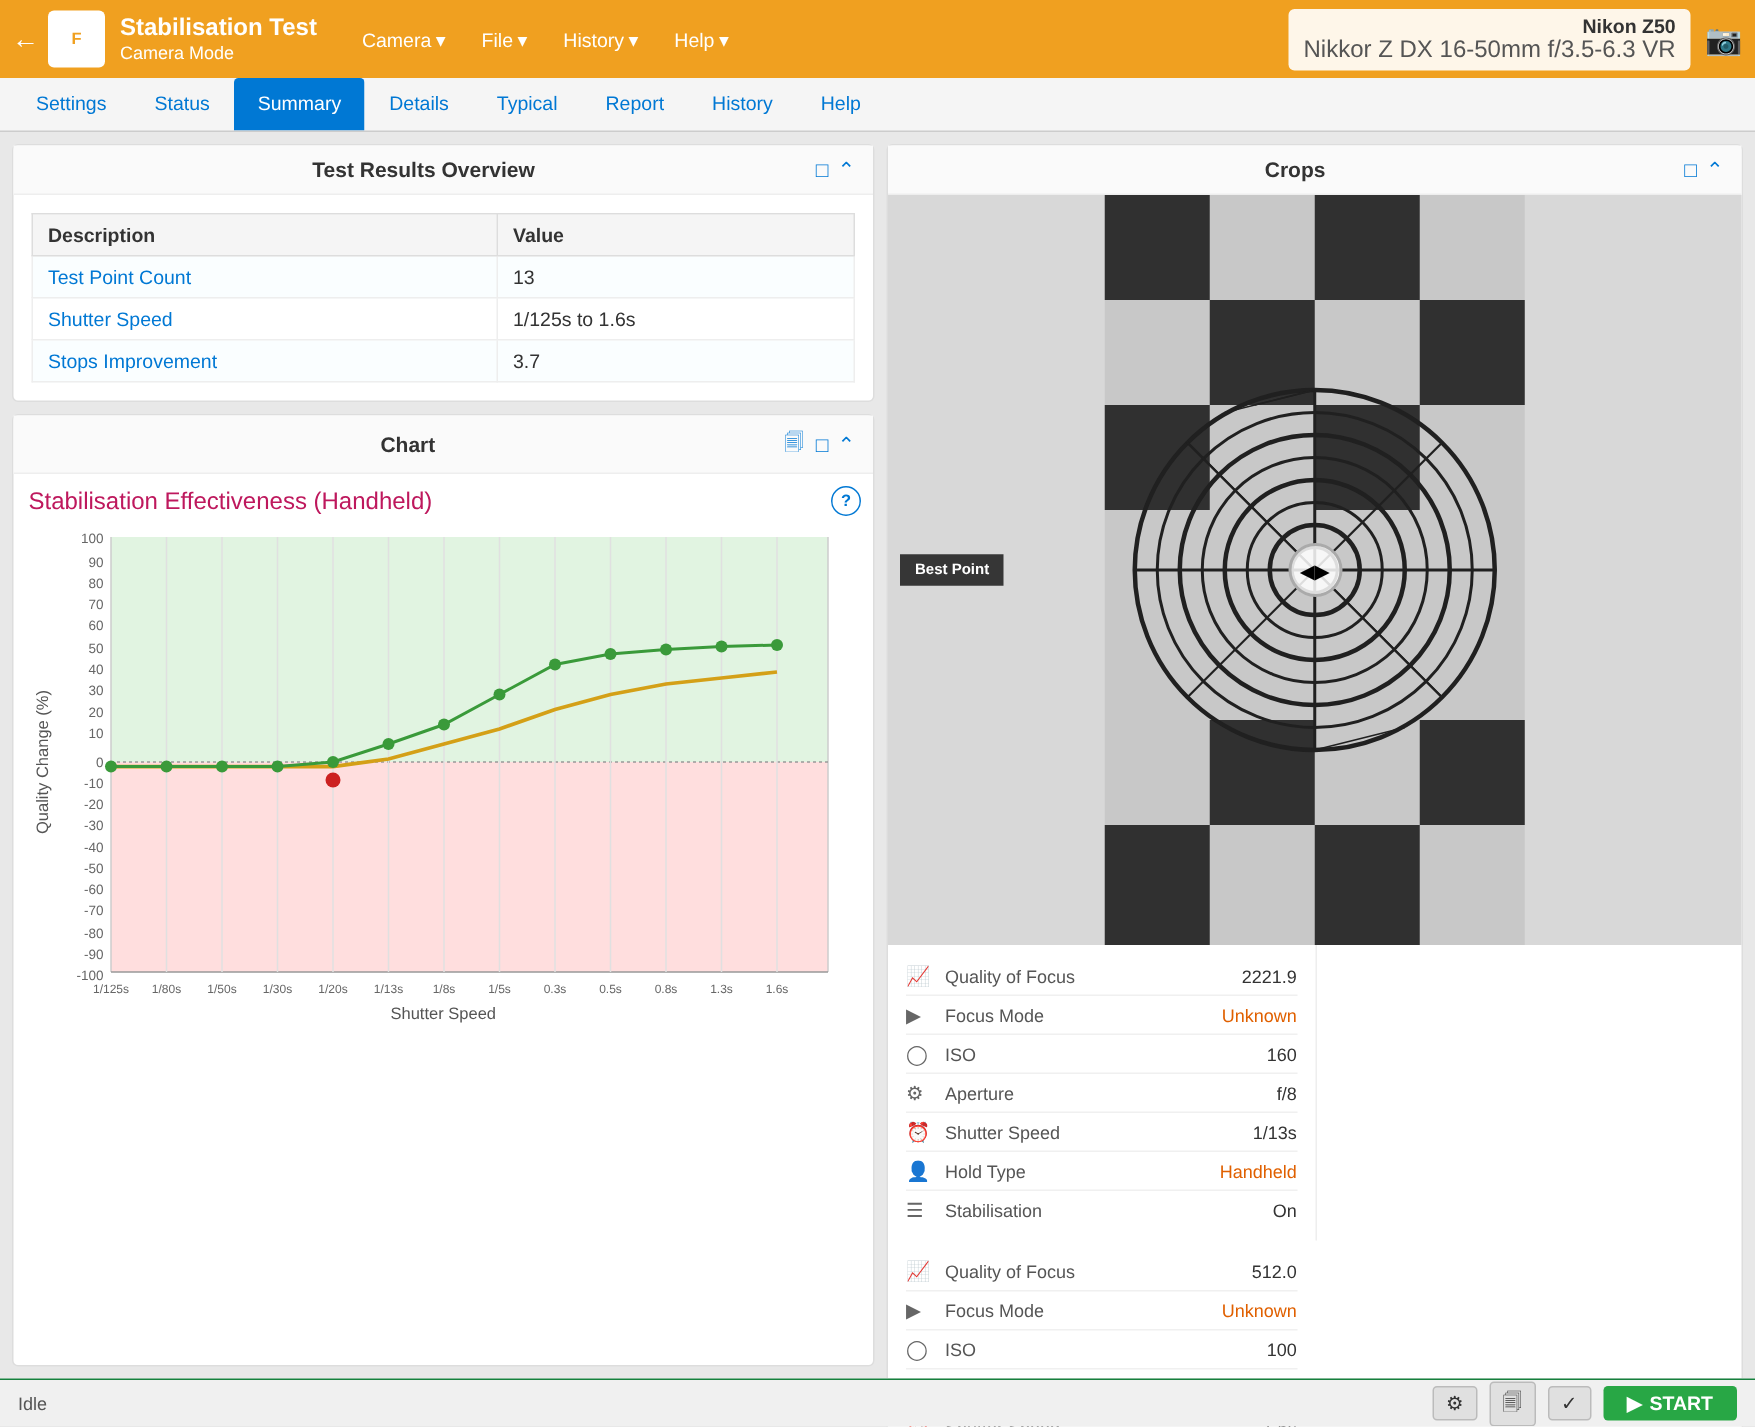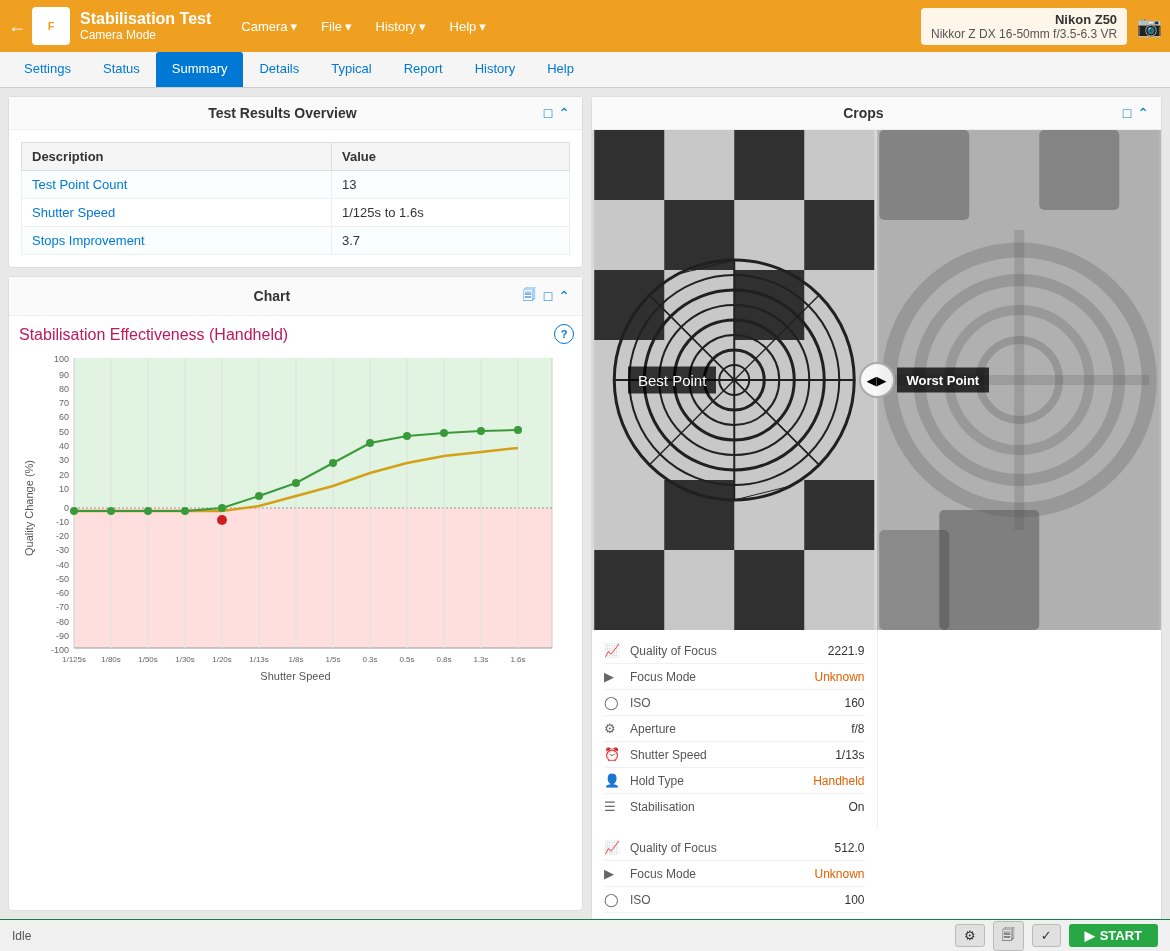--- a/index.html
+++ b/index.html
@@ -9,21 +9,21 @@
     .top-bar { background: #f0a020; display: flex; align-items: center; height: 52px; padding: 0 8px; }
     .back-btn { color: white; background: none; border: none; cursor: pointer; font-size: 18px; margin-right: 6px; }
     .app-icon { width: 38px; height: 38px; background: #fff; border-radius: 4px; display: flex; align-items: center; justify-content: center; margin-right: 10px; font-weight: bold; font-size: 18px; color: #f0a020; }
     .app-title { color: white; margin-right: 20px; }
     .app-title .title-main { font-size: 16px; font-weight: bold; }
     .app-title .title-sub { font-size: 12px; }
     .nav-menu { display: flex; gap: 4px; flex: 1; }
     .nav-menu-item { color: white; background: none; border: none; cursor: pointer; padding: 4px 10px; font-size: 13px; display: flex; align-items: flex-start; gap: 3px; }
     .device-info { background: rgba(255,255,255,0.9); border-radius: 4px; padding: 4px 10px; text-align: right; margin-right: 10px; }
     .device-info .device-name { font-weight: bold; font-size: 13px; }
-    .device-info .device-lens { font-size: 12px; color: #555; }
+    .device-info .device-lens { font-size: 16px; color: #555; }
     .camera-icon-btn { color: white; background: none; border: none; cursor: pointer; font-size: 20px; }
 
     
     .tab-bar { background: #f5f5f5; border-bottom: 1px solid #ccc; display: flex; height: 36px; align-items: stretch; padding: 0 8px; gap: 0; }
     .tab-item { padding: 0 16px; display: flex; align-items: center; cursor: pointer; font-size: 13px; color: #0078d4; border: none; background: none; border-bottom: 2px solid transparent; }
     .tab-item.active { background: #0078d4; color: white; border-radius: 3px 3px 0 0; }
 
     
     .main-content { display: flex; gap: 8px; padding: 8px; height: calc(951px - 52px - 36px - 32px); }
 
@@ -297,44 +297,25 @@
             <line x1="140" y1="130" x2="140" y2="370" stroke="#202020" stroke-width="2"></line>
             <line x1="20" y1="250" x2="260" y2="250" stroke="#202020" stroke-width="2"></line>
             <line x1="55" y1="165" x2="225" y2="335" stroke="#202020" stroke-width="1.5"></line>
             <line x1="225" y1="165" x2="55" y2="335" stroke="#202020" stroke-width="1.5"></line>
             <line x1="55" y1="165" x2="225" y2="335" stroke="#202020" stroke-width="1.5"></line>
 
             <line x1="140" y1="130" x2="80" y2="145" stroke="#202020" stroke-width="1"></line>
             <line x1="140" y1="130" x2="100" y2="140" stroke="#202020" stroke-width="1"></line>
             <line x1="140" y1="370" x2="200" y2="355" stroke="#202020" stroke-width="1"></line>
           </svg>
-          <div style="position:absolute;bottom:50%;left:36px;transform:translateY(50%);background:rgba(0,0,0,0.75);color:white;padding:5px 10px;font-size:15px;font-weight:normal;">Best Point</div>
+          <div style="position:absolute;bottom:50%;left:8px;transform:translateY(50%);background:rgba(0,0,0,0.75);color:white;padding:5px 10px;font-size:10px;font-weight:bold;">Best Point</div>
         </div>
 
         <button style="position:absolute;left:50%;top:250px;transform:translate(-50%,-50%);width:36px;height:36px;border-radius:50%;background:rgba(255,255,255,0.85);border:2px solid #aaa;cursor:pointer;display:flex;align-items:center;justify-content:center;font-size:13px;z-index:10;">◀▶</button>
 
-        <div style="flex:1;height:500px;background:#b8b8b8;overflow:hidden;position:relative;">
-          <svg width="100%" height="500" viewBox="0 0 280 500">
-            <rect width="280" height="500" fill="#b0b0b0"></rect>
-
-            <rect x="0" y="0" width="90" height="90" fill="#555" opacity="0.5" rx="5"></rect>
-            <rect x="160" y="0" width="80" height="80" fill="#444" opacity="0.4" rx="5"></rect>
-            <rect x="60" y="380" width="100" height="120" fill="#444" opacity="0.45" rx="5"></rect>
-            <rect x="0" y="400" width="70" height="100" fill="#333" opacity="0.3" rx="5"></rect>
-
-            <circle cx="140" cy="250" r="130" fill="none" stroke="#606060" stroke-width="15" opacity="0.3"></circle>
-            <circle cx="140" cy="250" r="100" fill="none" stroke="#505050" stroke-width="12" opacity="0.25"></circle>
-            <circle cx="140" cy="250" r="70" fill="none" stroke="#404040" stroke-width="10" opacity="0.2"></circle>
-            <circle cx="140" cy="250" r="40" fill="none" stroke="#303030" stroke-width="8" opacity="0.2"></circle>
-
-            <line x1="140" y1="100" x2="140" y2="400" stroke="#505050" stroke-width="10" opacity="0.2"></line>
-            <line x1="10" y1="250" x2="270" y2="250" stroke="#505050" stroke-width="10" opacity="0.2"></line>
-          </svg>
-          <div style="position:absolute;bottom:50%;left:20px;transform:translateY(50%);background:rgba(0,0,0,0.75);color:white;padding:5px 10px;font-size:13px;font-weight:bold;">Worst Point</div>
-        </div>
       </div>
 
       <div class="info-grid">
 
         <div class="info-col">
           <div class="info-row">
             <span class="info-icon">📈</span>
             <span class="info-label">Quality of Focus</span>
             <span class="info-value">2221.9</span>
           </div>

